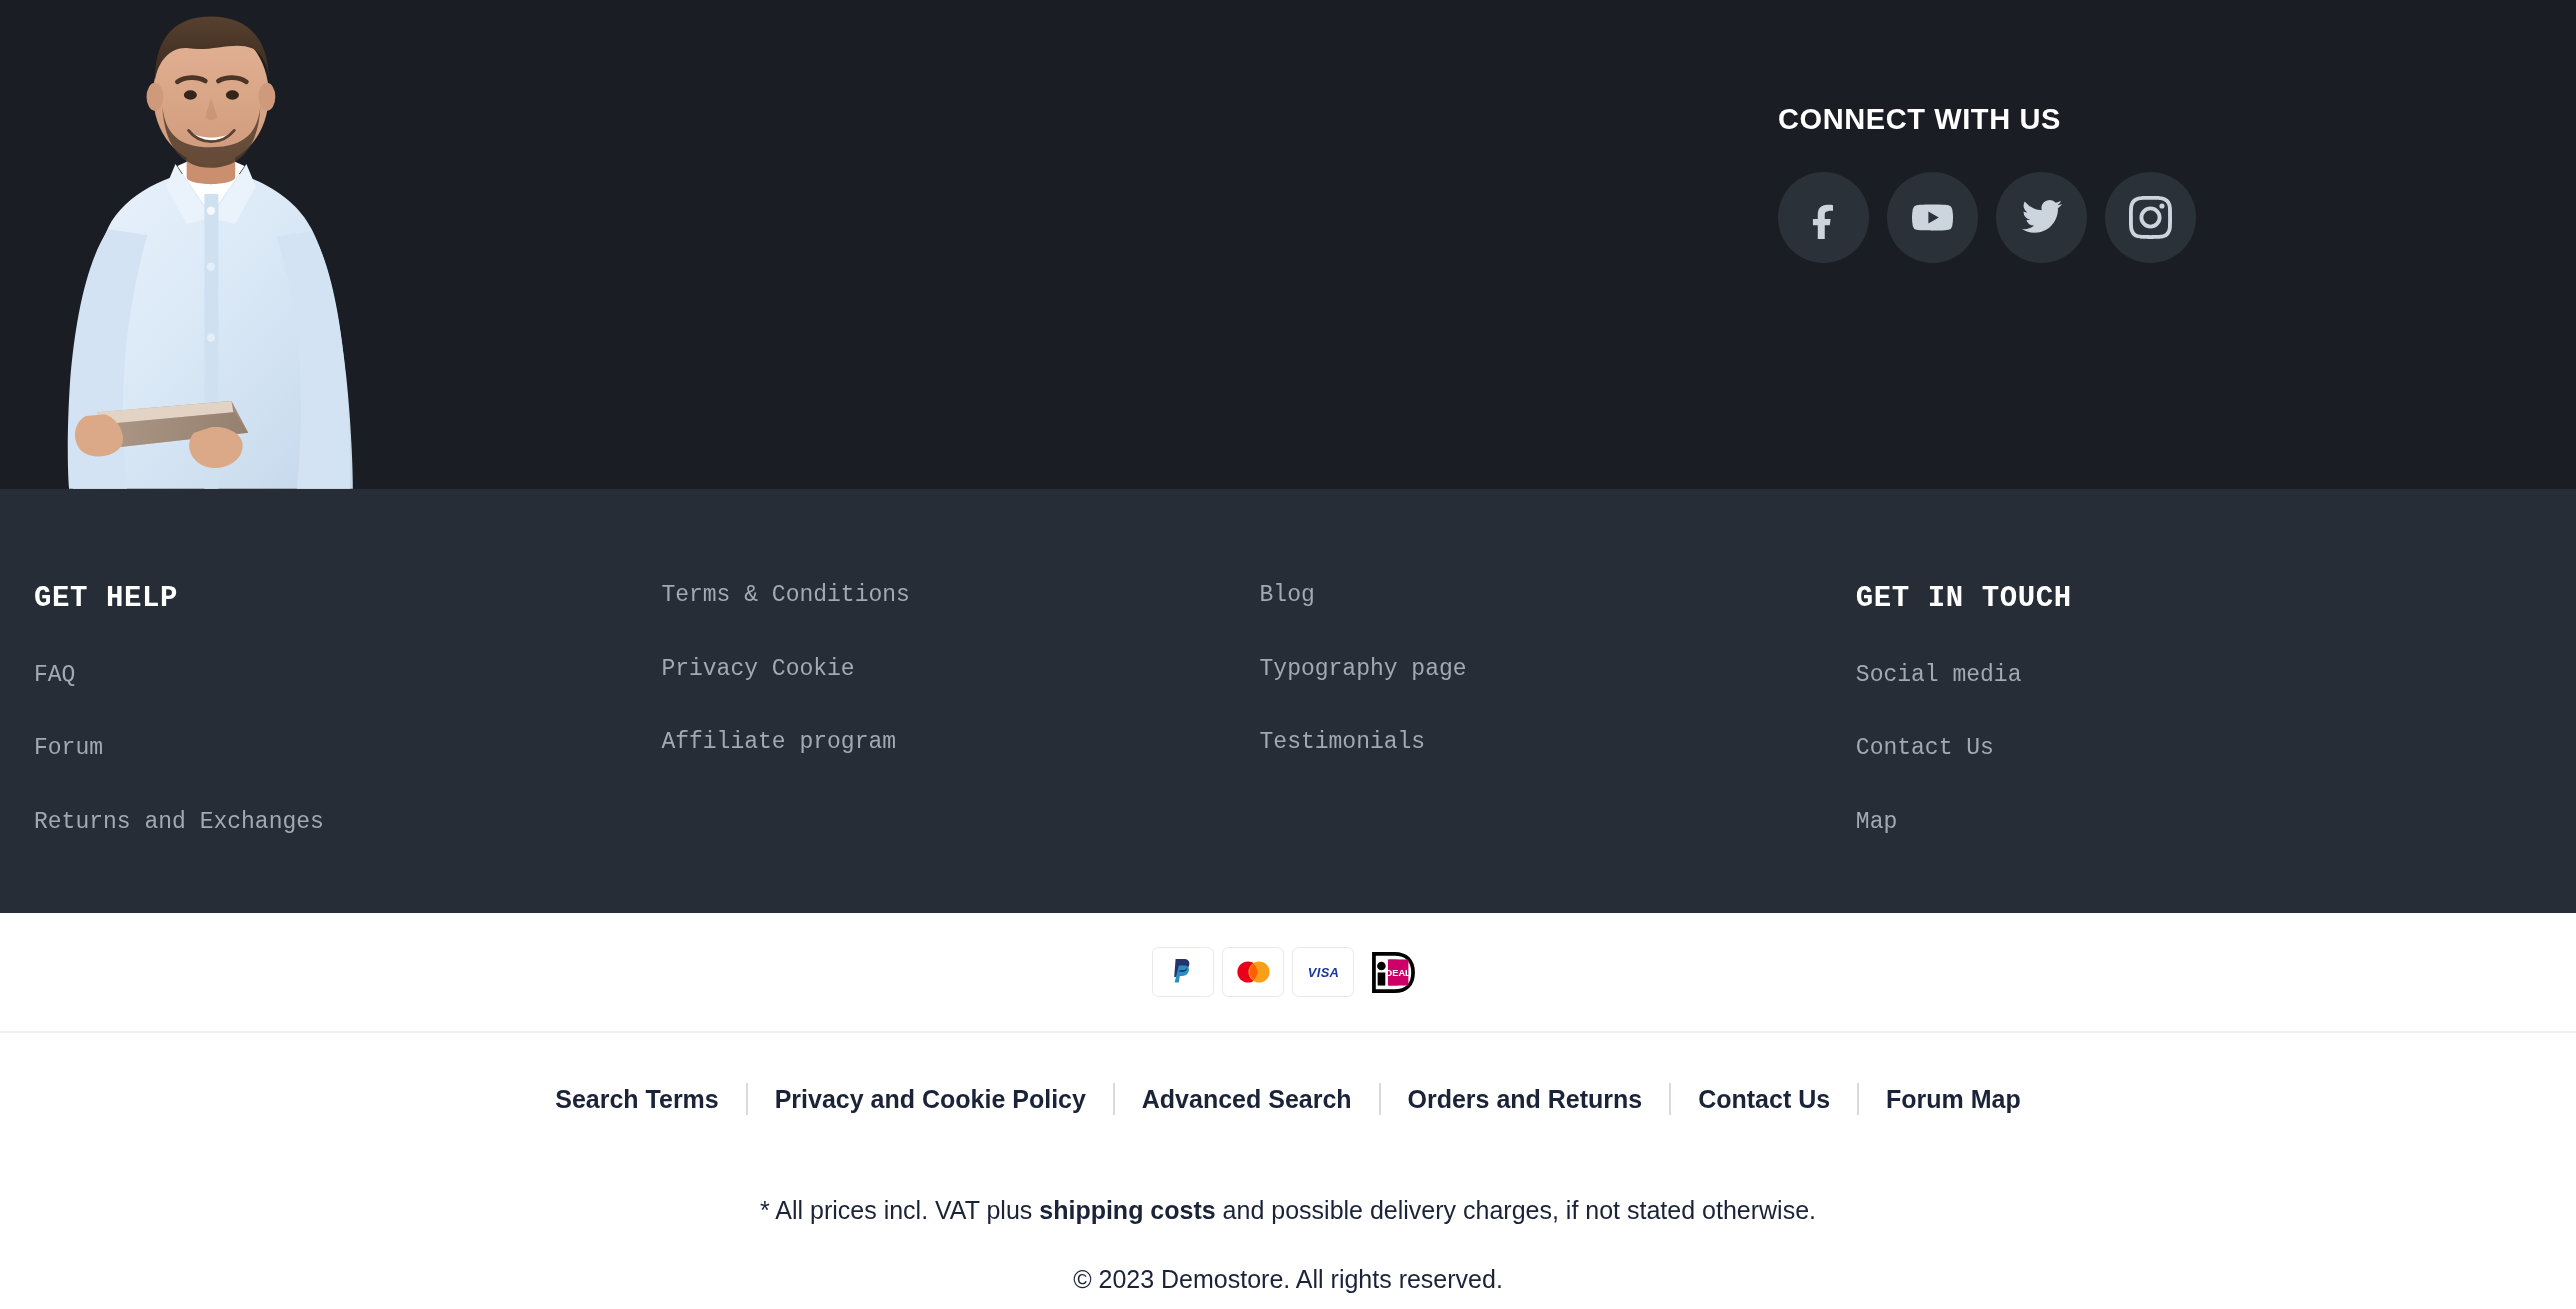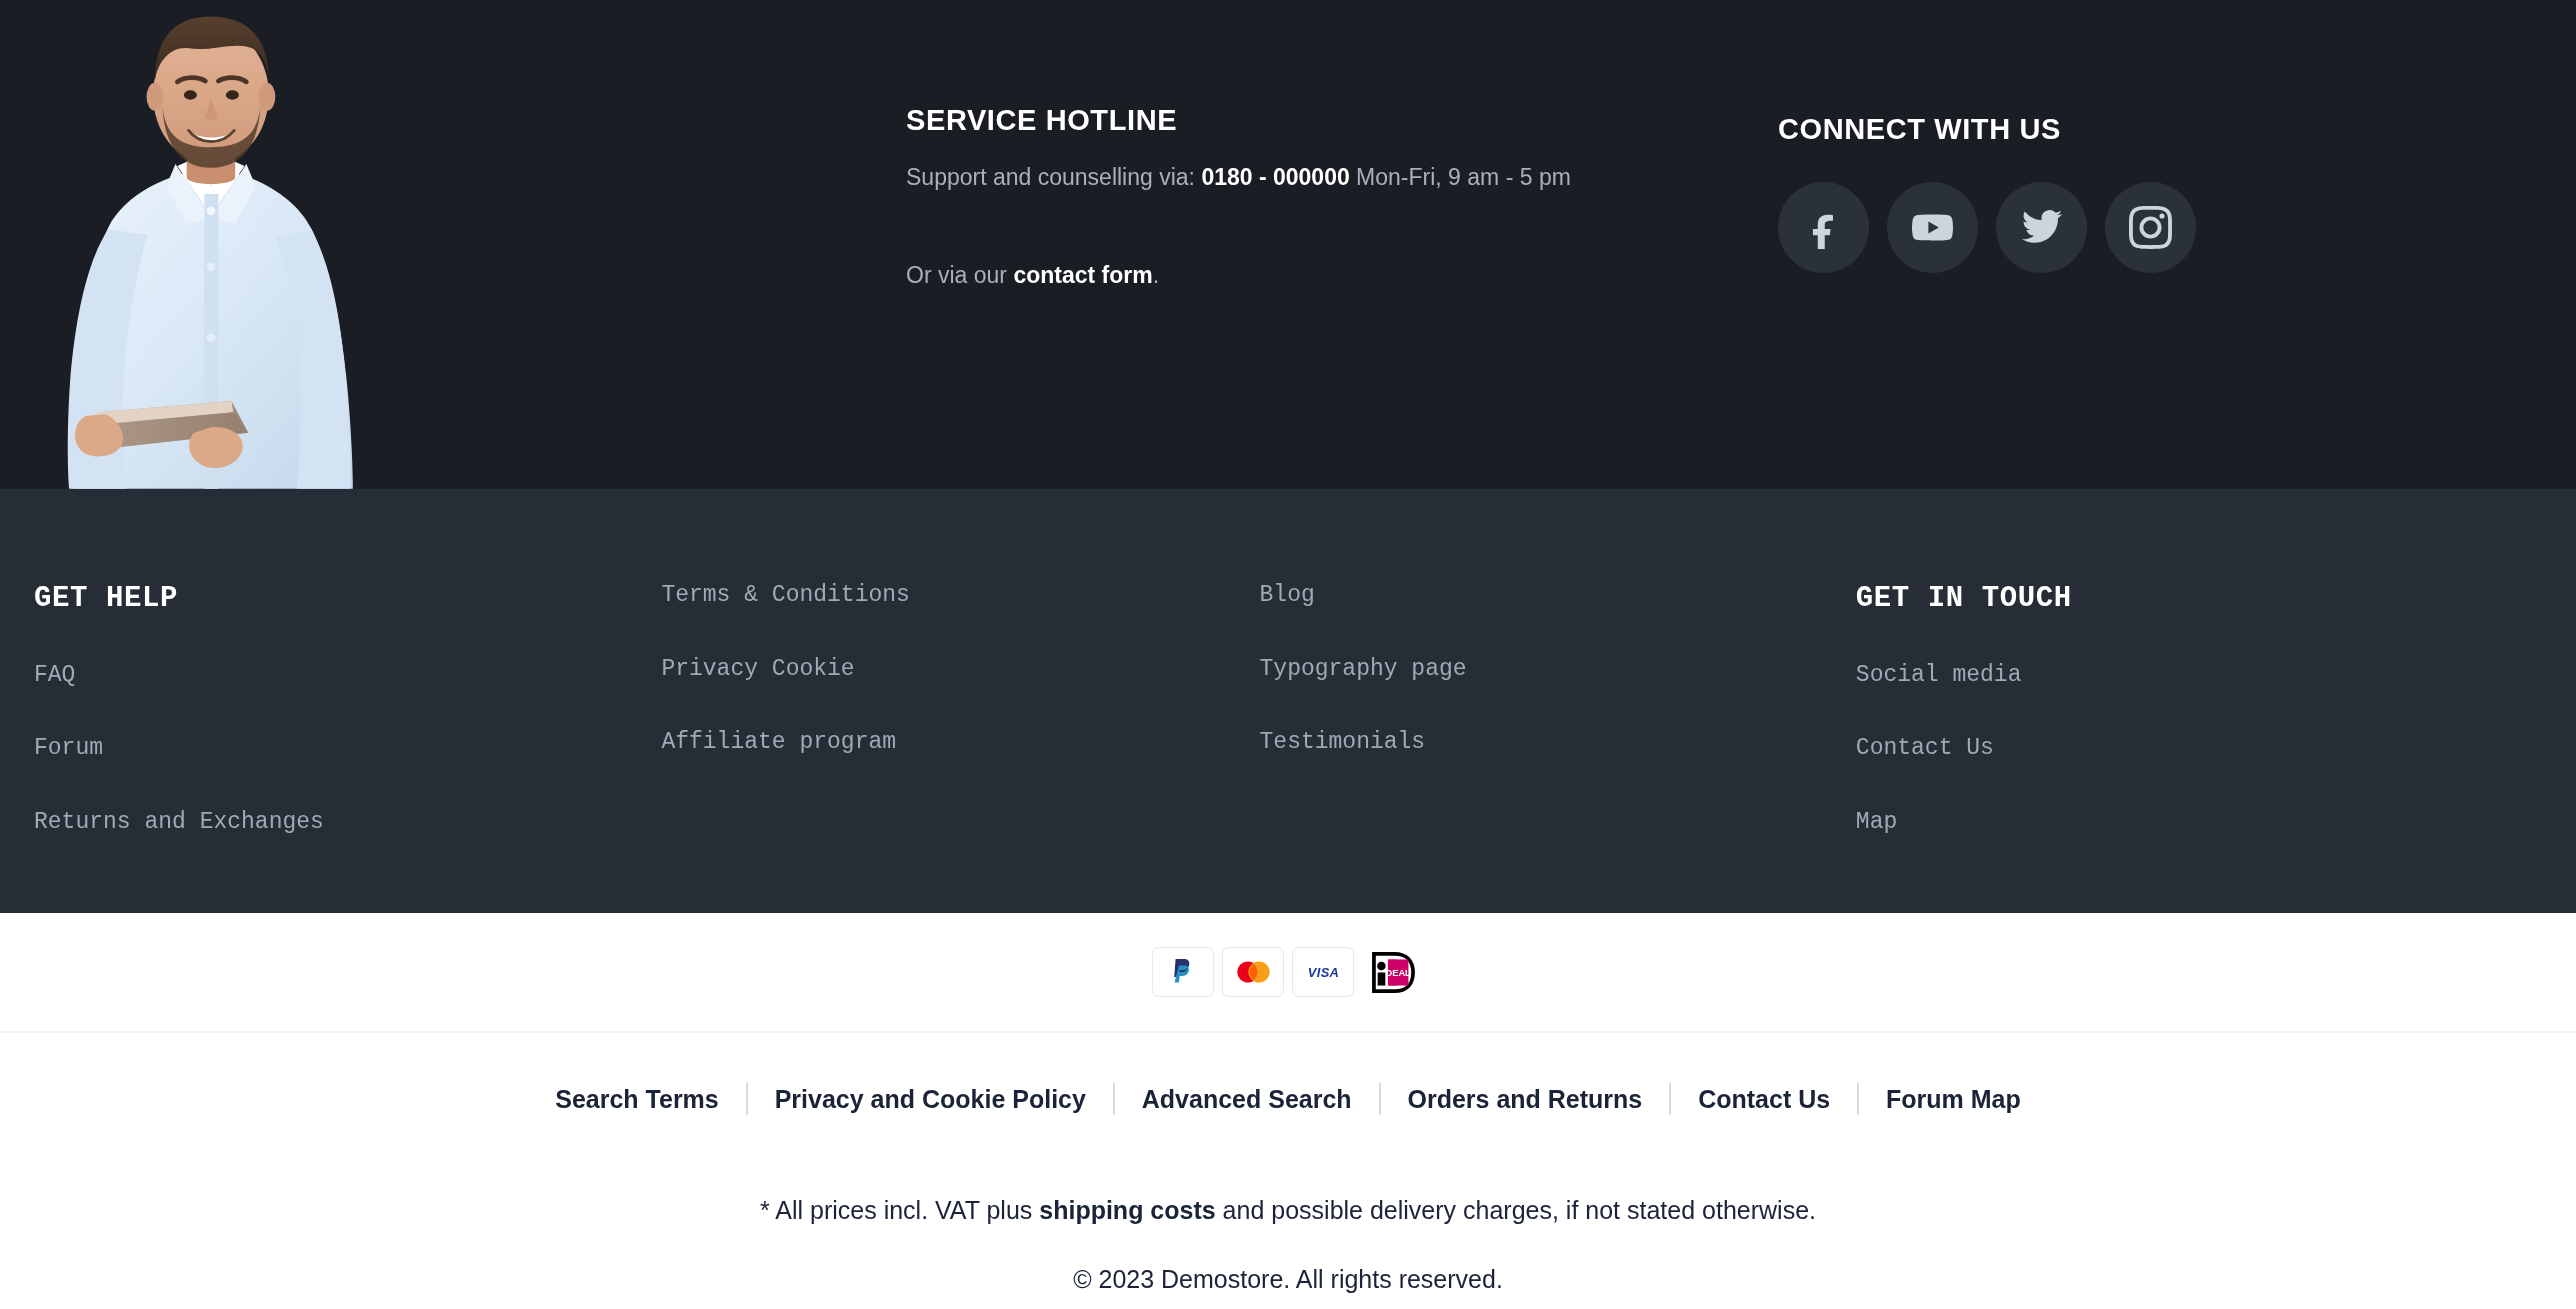--- a/index.html
+++ b/index.html
@@ -50,21 +50,21 @@
   .hotline-line2 {
     margin-top: 63px;
     font-size: 23px;
     color: #a9b0ba;
     line-height: 1.5;
   }
   .hotline-line2 b { color: #ffffff; font-weight: 700; cursor: pointer; }
 
   .connect-col {
     position: absolute;
-    left: 1778px; top: 112px;
+    left: 1778px; top: 102px;
     width: 654px;
   }
   .connect-title {
     font-size: 29px;
     font-weight: 700;
     letter-spacing: 0.6px;
     color: #ffffff;
     line-height: 1.2;
   }
   .social-row {
@@ -265,29 +265,20 @@
 
       <path d="M74 448 L218 436 L236 470 L92 486 Z" fill="url(#tabG)"></path>
       <path d="M74 448 L218 436 L220 448 L78 461 Z" fill="#e2d3c4"></path>
       <path d="M78 461 L220 448 L236 470 L92 486 Z" fill="#8f7a69" opacity="0.5"></path>
 
       <path d="M62 452 C50 458 46 476 56 488 C68 500 92 496 100 484 C106 472 96 454 82 450 Z" fill="#dba987"></path>
       <path d="M178 470 C168 480 172 500 190 506 C210 512 230 500 230 484 C230 470 212 462 196 464 Z" fill="#dba987"></path>
     </svg>
   </div>
 
-  <div class="hotline-col">
-    <div class="hotline-title">SERVICE HOTLINE</div>
-    <div class="hotline-line1">
-      <span>Support and counselling via: </span><b>0180 - 000000</b><span> Mon-Fri, 9 am - 5 pm</span>
-    </div>
-    <div class="hotline-line2">
-      <span>Or via our </span><b>contact form</b><span>.</span>
-    </div>
-  </div>
 
   <div class="connect-col">
     <div class="connect-title">CONNECT WITH US</div>
     <div class="social-row">
 
       <div class="social-btn">
         <span>
           <svg width="43" height="43" viewBox="0 0 24 24">
               <path d="M15.1 8.2h2.2V5.1c-.4-.05-1.7-.15-3.2-.15-3.2 0-5.3 1.9-5.3 5.4v2.5H6.1v3.5h2.7V24h3.9v-7.65h2.8l.45-3.5h-3.25v-2.2c0-1.05.3-1.95 1.4-1.95z"></path>
             </svg>

